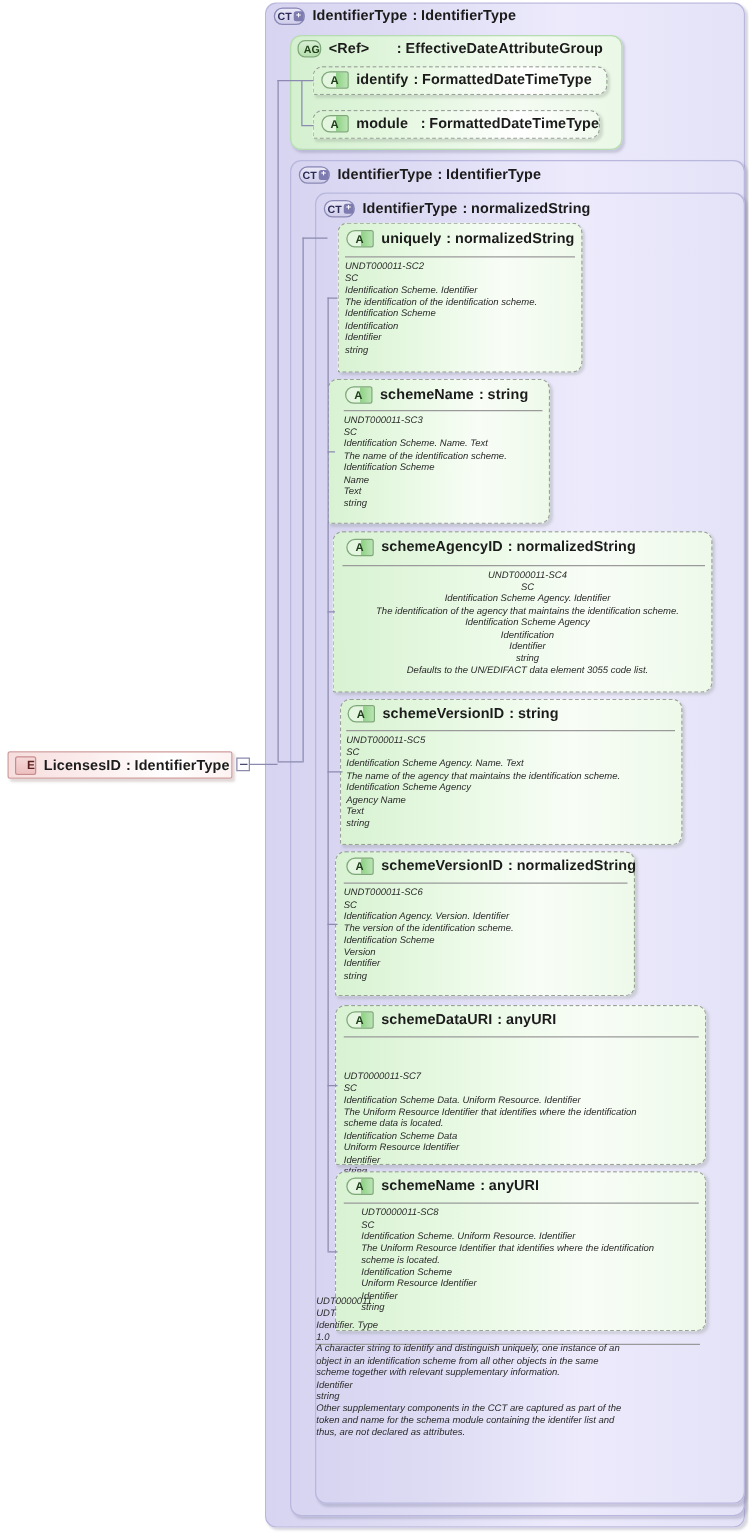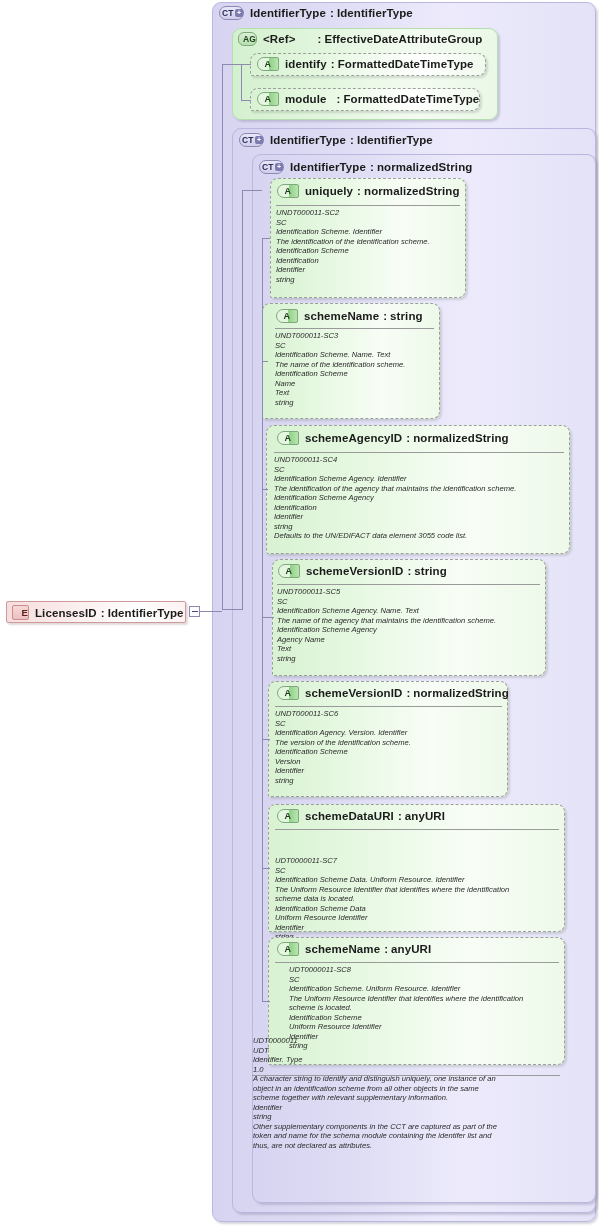--- a/index.html
+++ b/index.html
@@ -267,21 +267,21 @@
 <div class="attr-box" style="left:266px; top:425px; width:304px; height:129px;"></div>
 <div class="hdr" style="left:277px; top:431px;">
   <span class="badge badge-a">
     <span>A</span>
   </span>
   <span class="name">schemeAgencyID</span>
   <span class="sep">:</span>
   <span class="type">normalizedString</span>
 </div>
 <div class="hrule" style="left:274px; top:452px; width:290px;"></div>
-<div class="detail" style="left:274px; top:455px; width:296px;">UNDT000011-SC4
+<div class="detail" style="left:274px; top:455px; width:296px;text-align:center;">UNDT000011-SC4
 SC
 Identification Scheme Agency. Identifier
 The identification of the agency that maintains the identification scheme.
 Identification Scheme Agency
 Identification
 Identifier
 string
 Defaults to the UN/EDIFACT data element 3055 code list.</div>
 
 <div class="attr-box" style="left:272px; top:559px; width:274px; height:117px;"></div>

